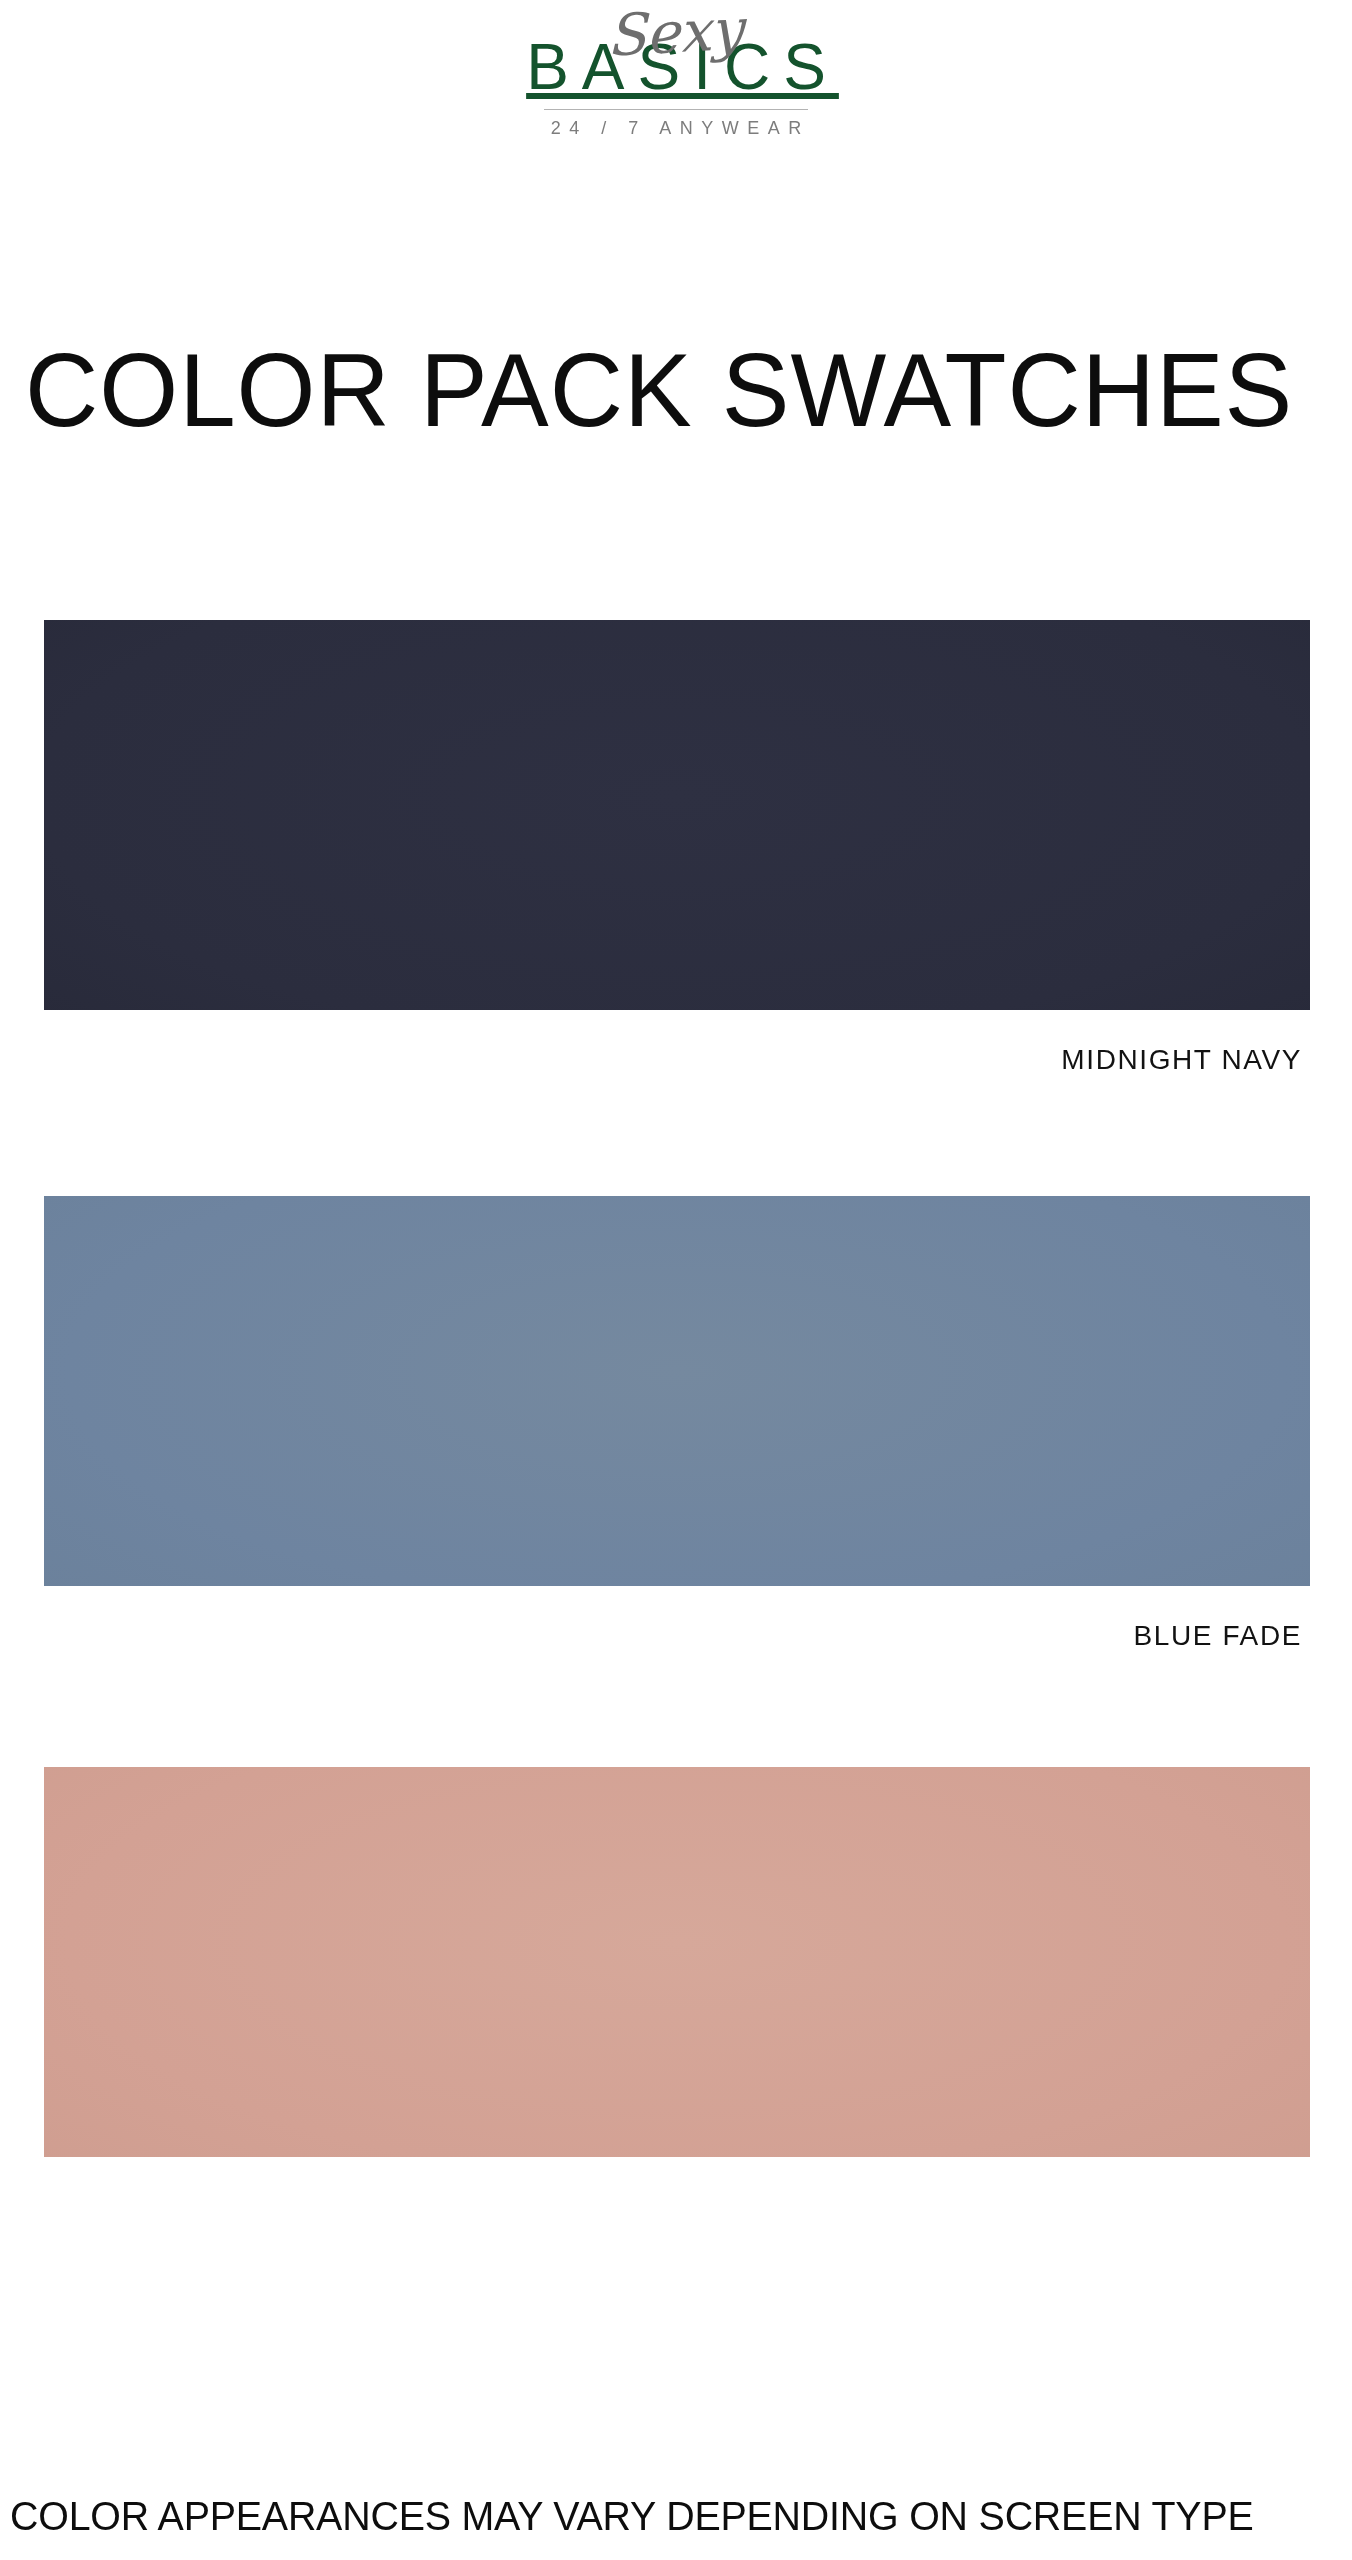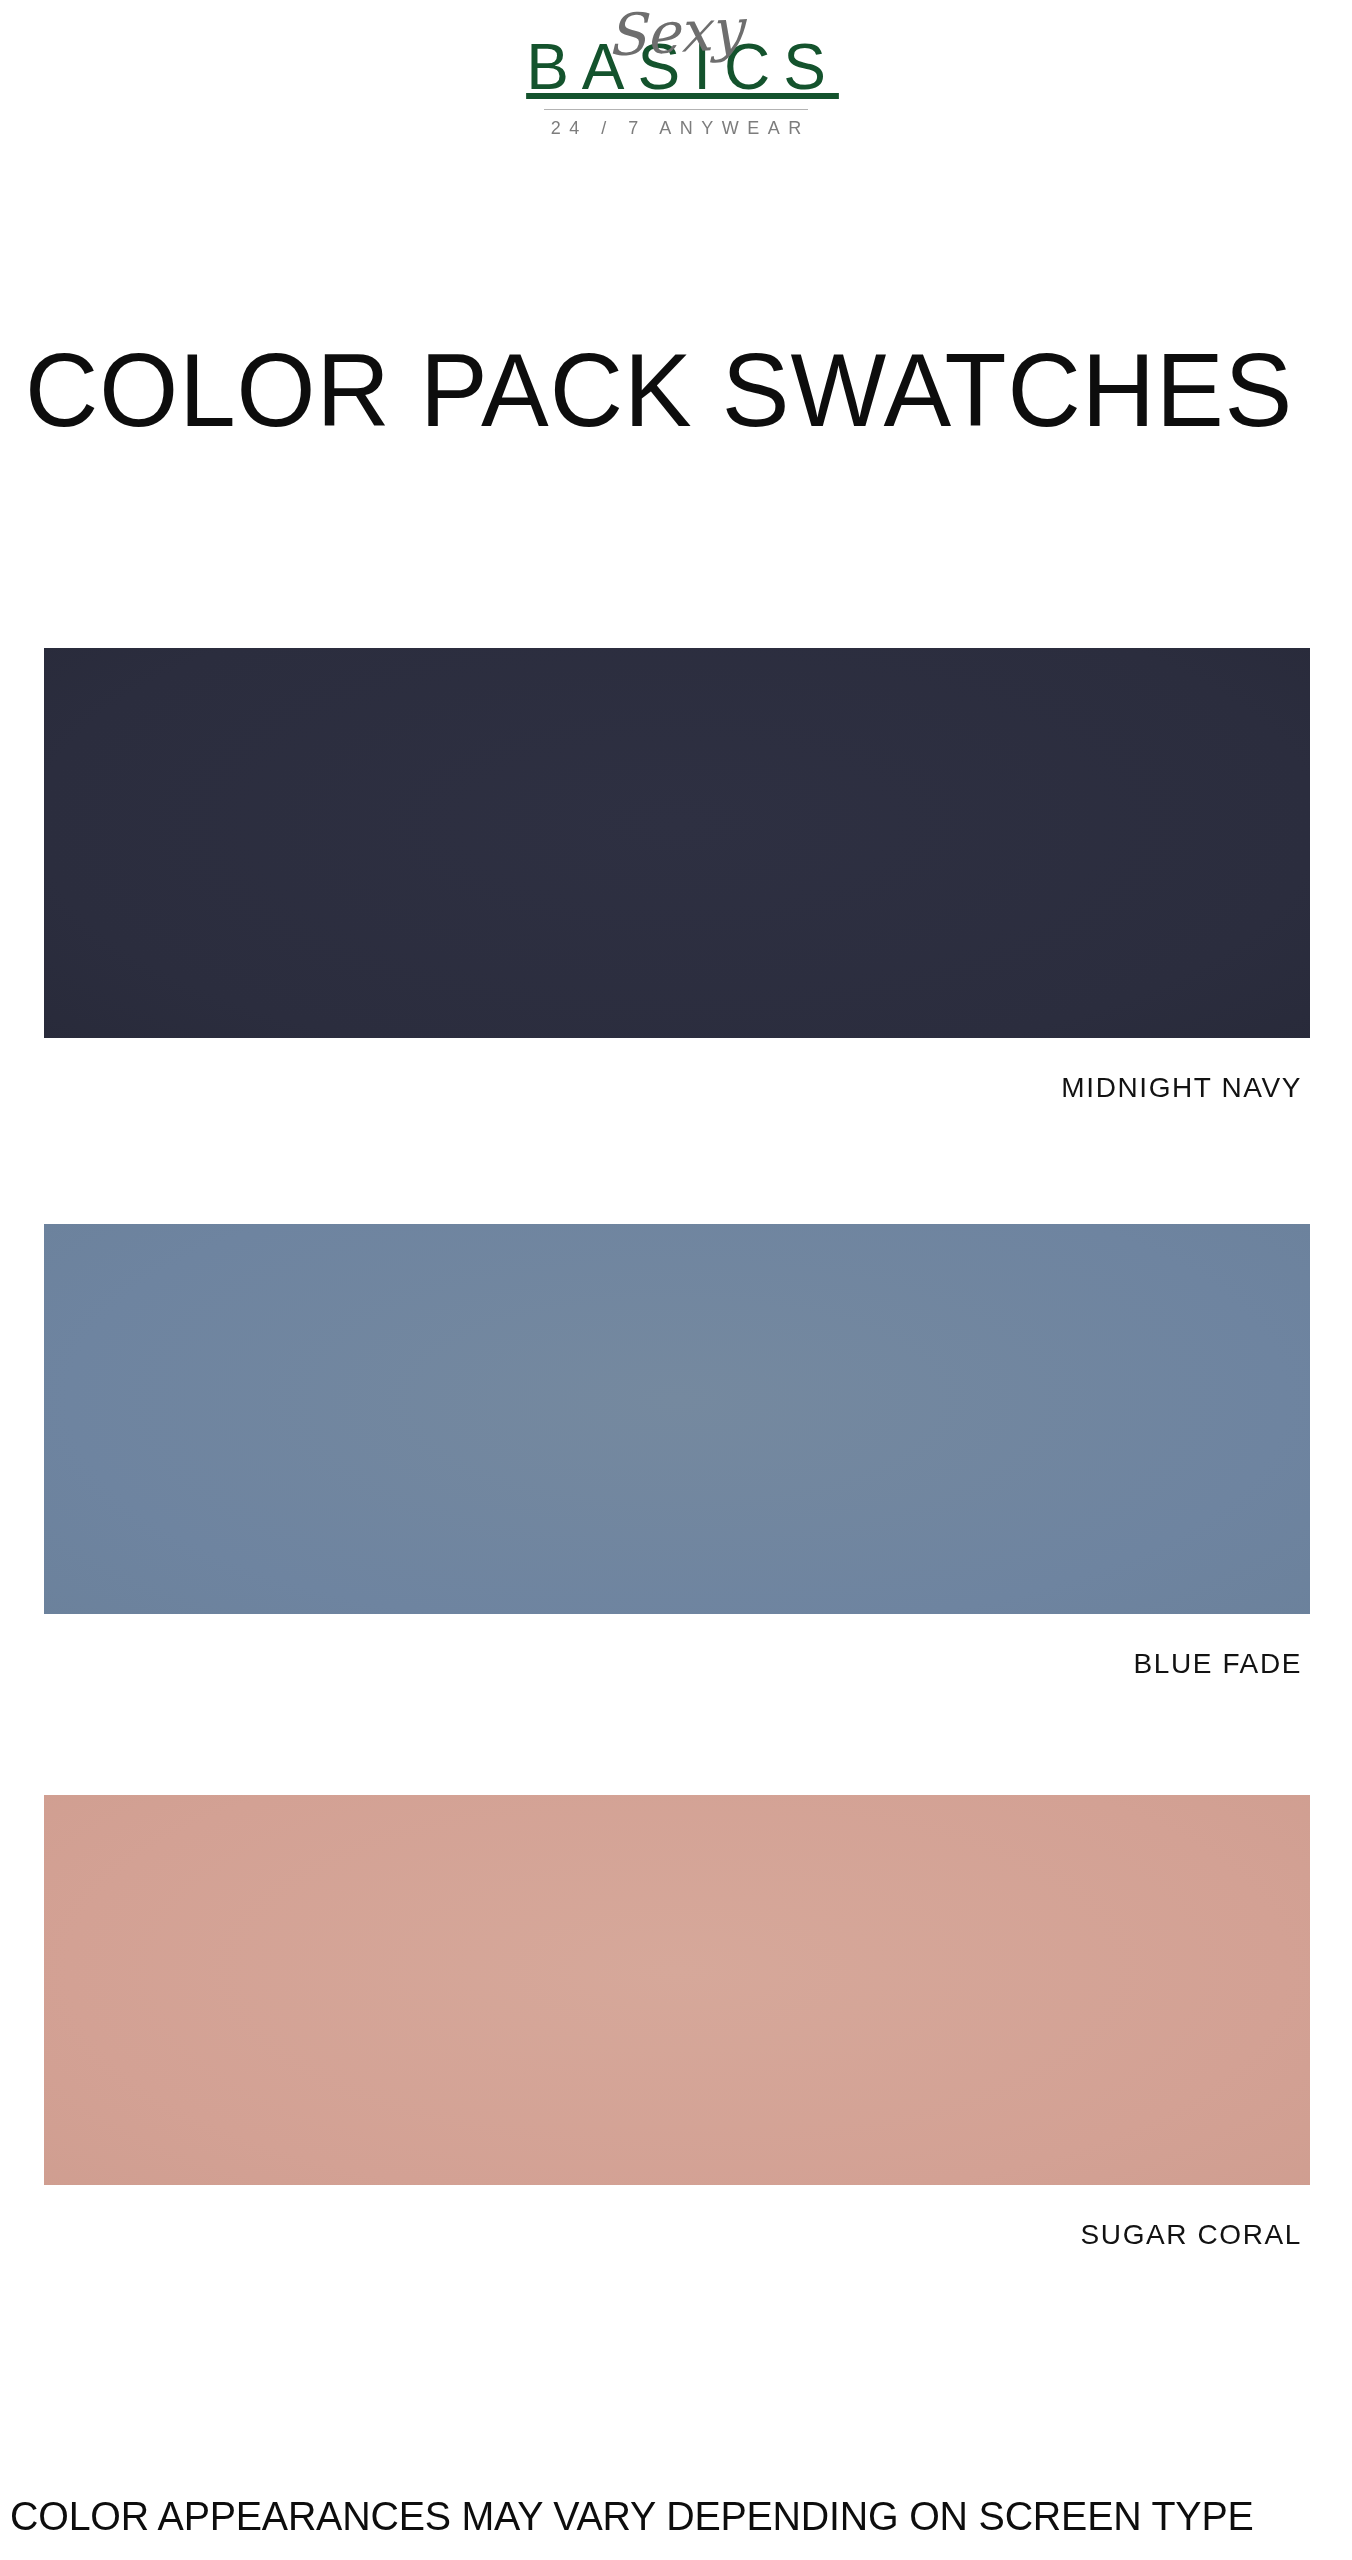--- a/index.html
+++ b/index.html
@@ -85,21 +85,21 @@
     letter-spacing: 1.0px;
     color: #0d0d0d;
     white-space: nowrap;
     transform: scaleX(0.985);
     transform-origin: left center;
   }
 
   
   .swatch-list {
     position: absolute;
-    top: 648px;
+    top: 620px;
     left: 44px;
     width: 1266px;
   }
   .swatch-block {
     width: 1266px;
     margin-bottom: 0;
   }
   .swatch-chip {
     width: 1266px;
     height: 390px;
@@ -160,18 +160,17 @@
 
   <div class="swatch-block">
     <div class="swatch-chip" style="background: radial-gradient(120% 150% at 50% 45%, rgb(117, 137, 159) 0%, rgb(110, 132, 160) 40%, rgb(104, 126, 150) 76%, rgb(98, 116, 140) 100%);"></div>
     <span class="swatch-label">BLUE FADE</span>
   </div>
 
   <div class="gap-2"></div>
 
   <div class="swatch-block">
     <div class="swatch-chip" style="background: radial-gradient(120% 150% at 50% 45%, rgb(214, 168, 154) 0%, rgb(211, 161, 148) 40%, rgb(203, 154, 140) 76%, rgb(194, 145, 131) 100%);"></div>
-    <span class="swatch-label">SUGAR CORAL</span>
   </div>
 
 </div>
 
 <div class="footer-note">COLOR APPEARANCES MAY VARY DEPENDING ON SCREEN TYPE</div>
 
 </body></html>

